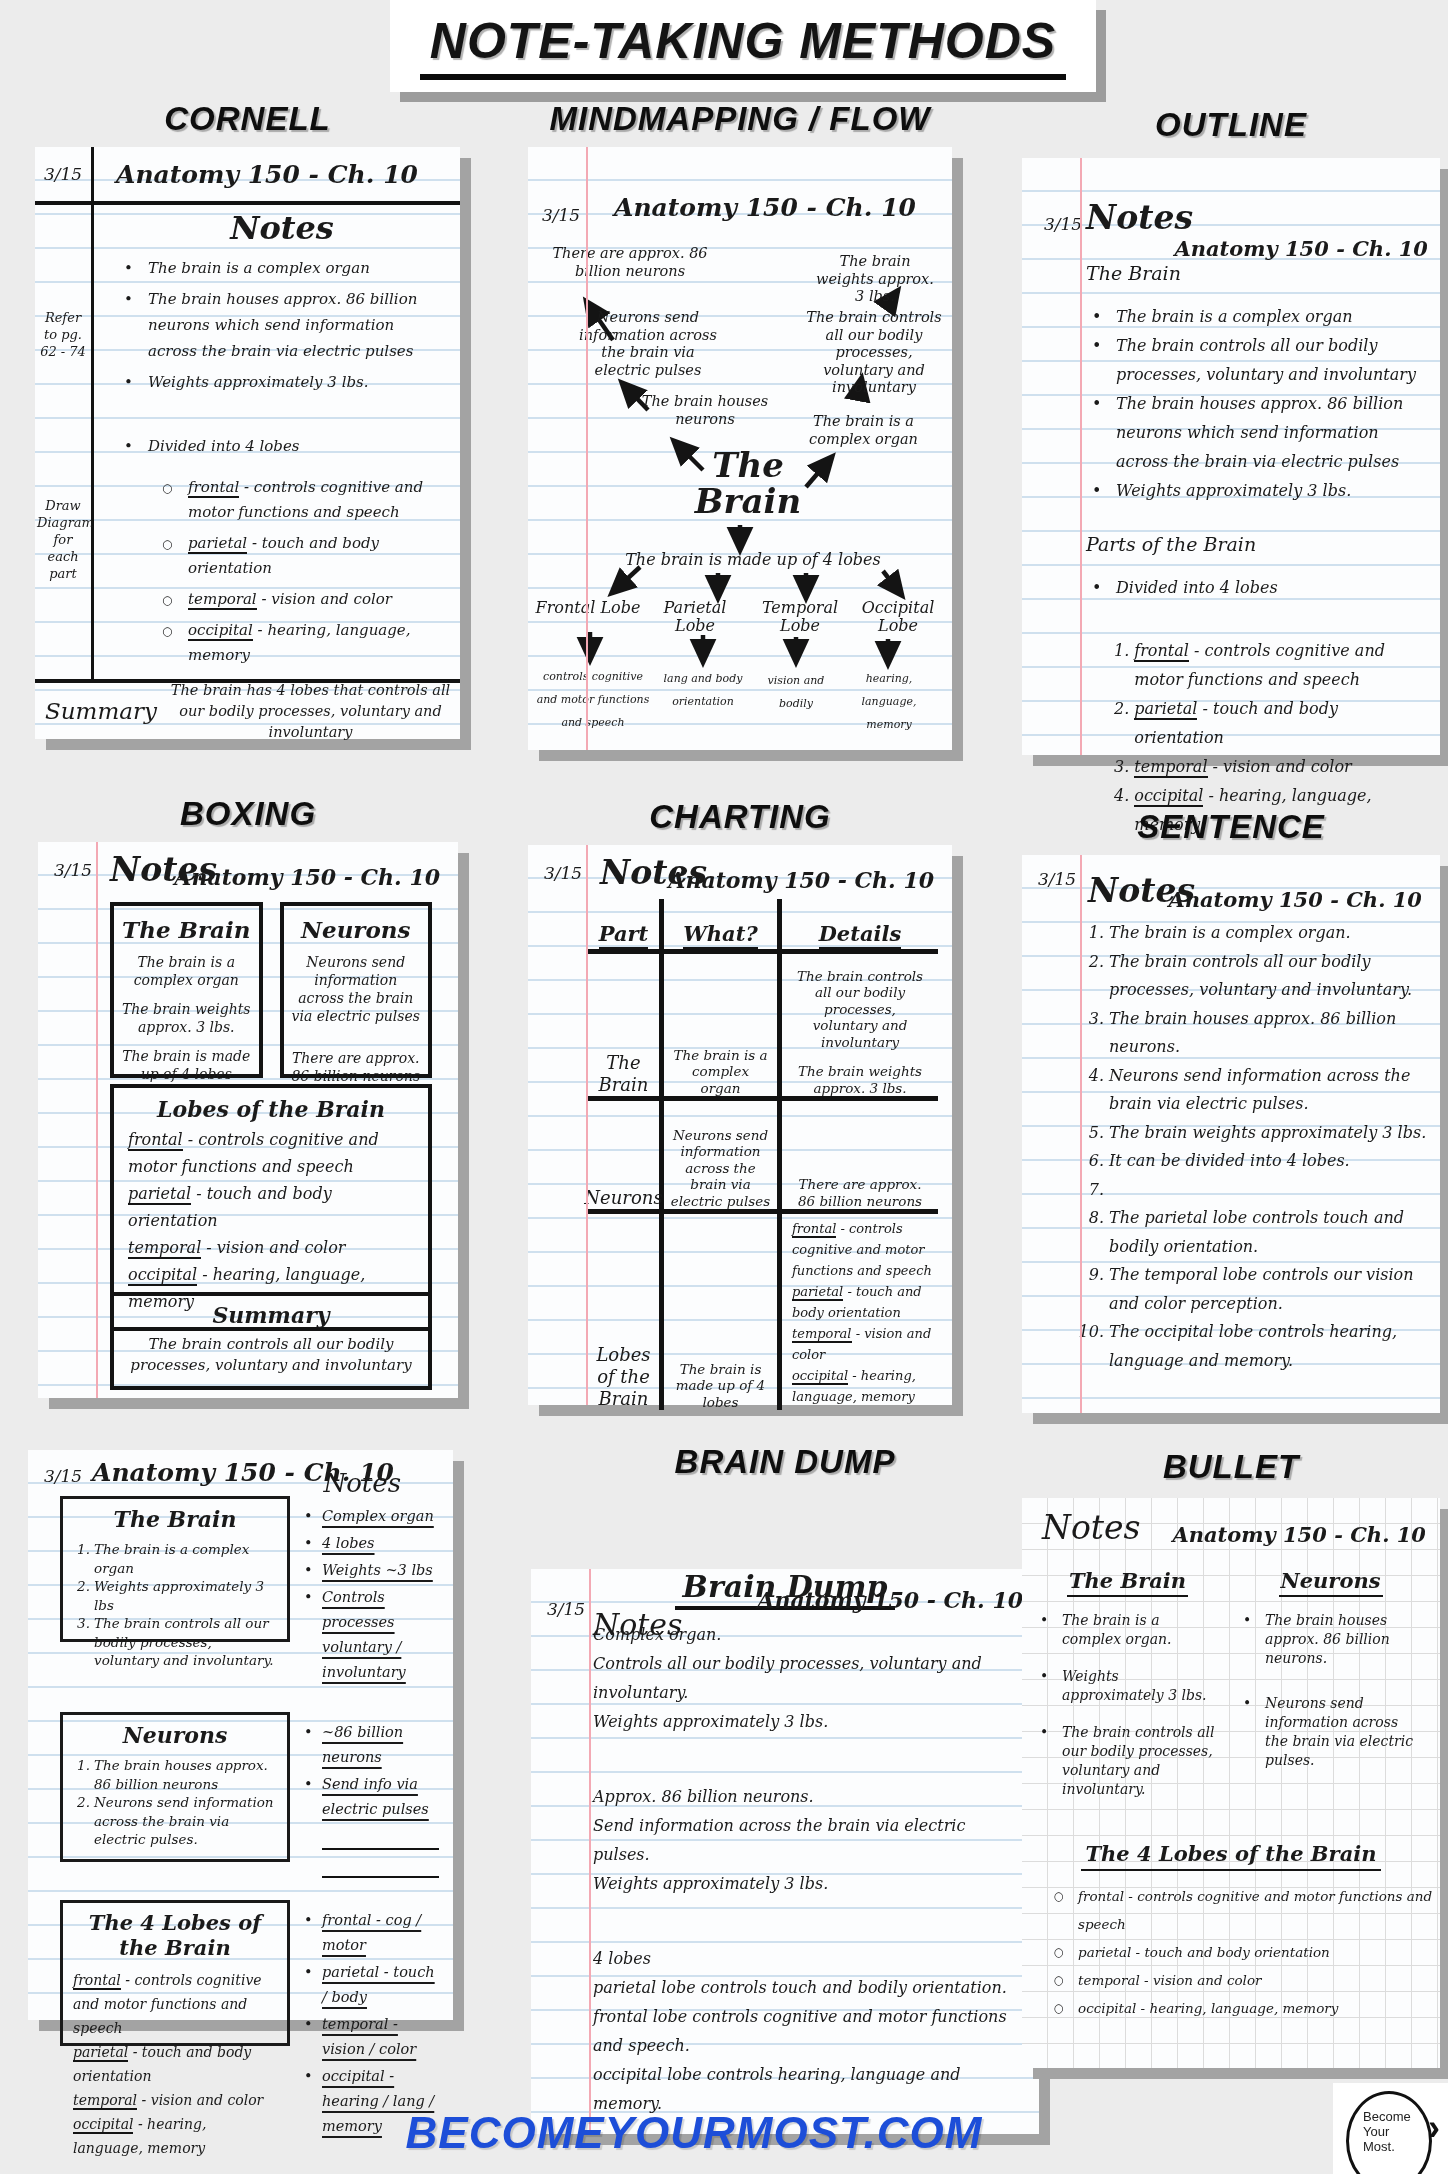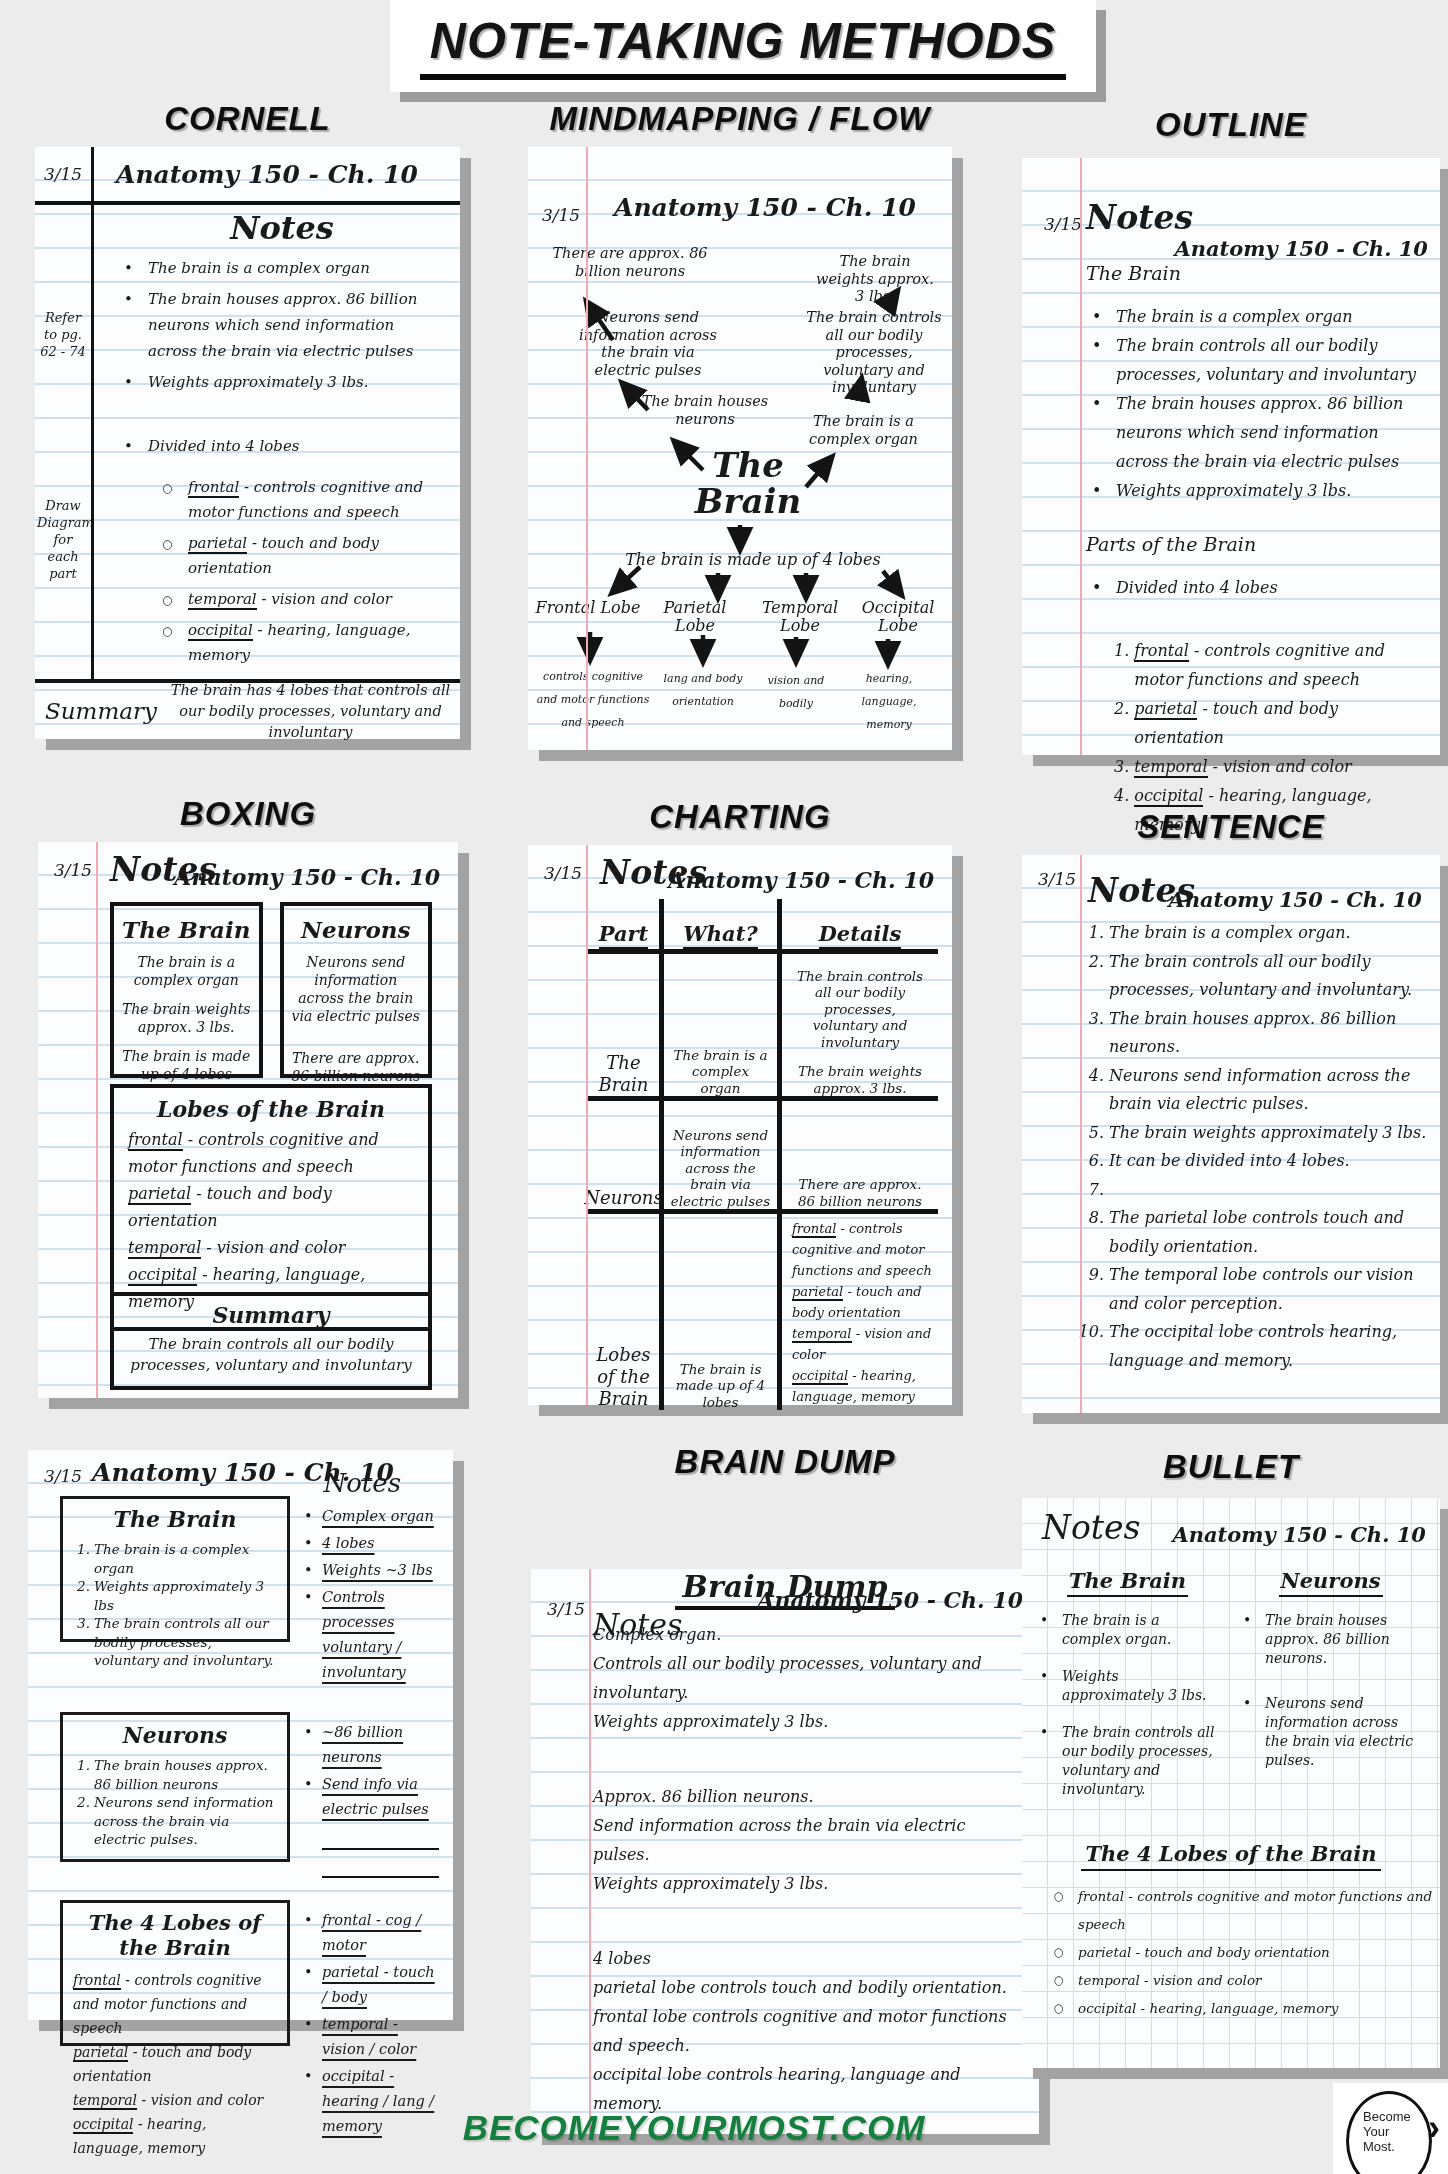--- a/index.html
+++ b/index.html
@@ -124,21 +124,21 @@
   .bu-ct{text-align:center;margin-bottom:18px;}
   .bu-ct span{font-size:21px;font-weight:700;border-bottom:2.5px solid #141414;padding:0 2px 2px;}
   .bu-li{position:relative;padding-left:36px;font-size:14px;line-height:19px;margin-bottom:18px;padding-right:8px;}
   .bu-li .b{position:absolute;left:14px;}
   .bu-lt{text-align:center;margin-top:24px;}
   .bu-lt span{font-size:21px;font-weight:700;border-bottom:2.5px solid #141414;padding:0 4px 3px;}
   .bu-lobe{position:relative;padding-left:56px;font-size:13.5px;line-height:28px;}
   .bu-lobe .b{position:absolute;left:32px;font-size:11.5px;}
   
   .site{position:absolute;left:0;right:60px;top:2108px;text-align:center;font-style:italic;font-weight:700;
-        font-size:35px;color:#15803d;letter-spacing:1px;text-shadow:2px 2px 1px rgba(0,0,0,.15);}
+        font-size:44px;color:#1d4ed8;letter-spacing:1px;text-shadow:2px 2px 1px rgba(0,0,0,.15);}
   .logo{position:absolute;right:0;top:2083px;width:115px;height:91px;background:#fff;overflow:hidden;}
   .logo-circle{position:absolute;left:13px;top:8px;width:86px;height:100px;border:3.5px solid #111;border-radius:50%;box-sizing:border-box;}
   .logo-txt{position:absolute;left:30px;top:26px;font-size:13px;line-height:15px;color:#222;}
   .logo-chev{position:absolute;right:8px;top:24px;font-size:36px;font-weight:700;color:#111;}
 </style>
 </head>
 <body>
 
 <div class="title-card">
   <h1>NOTE-TAKING METHODS</h1>

